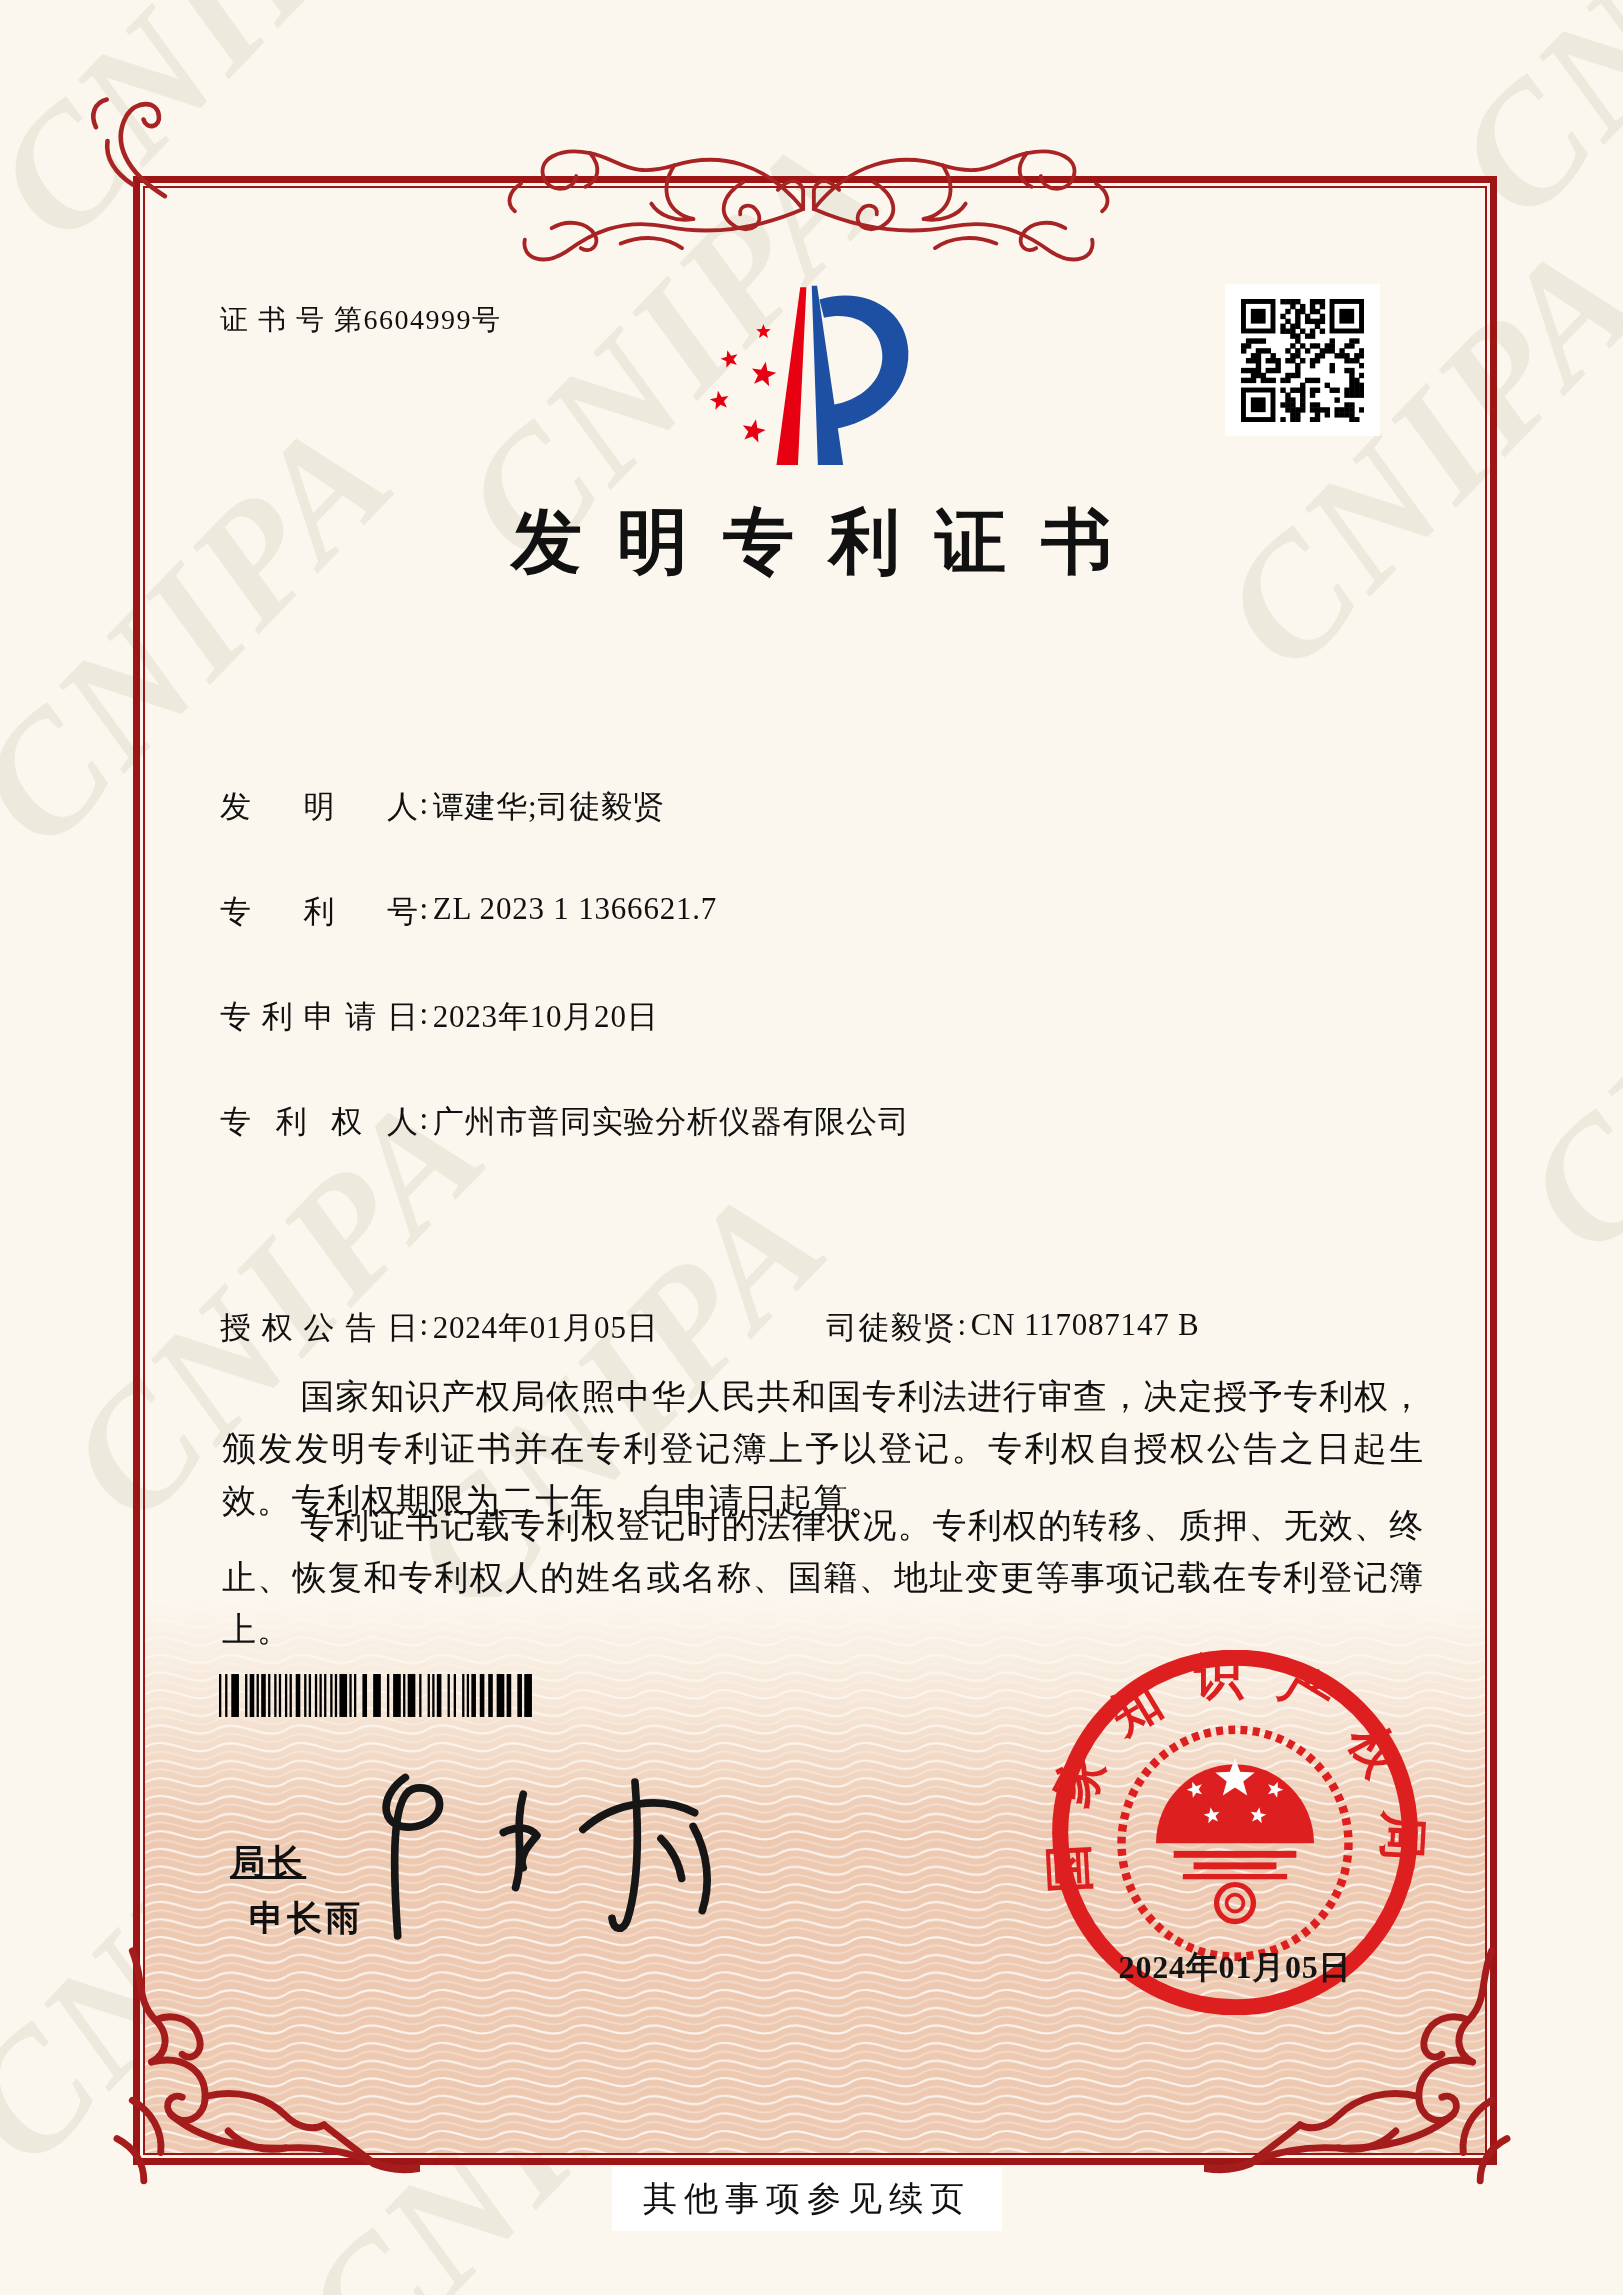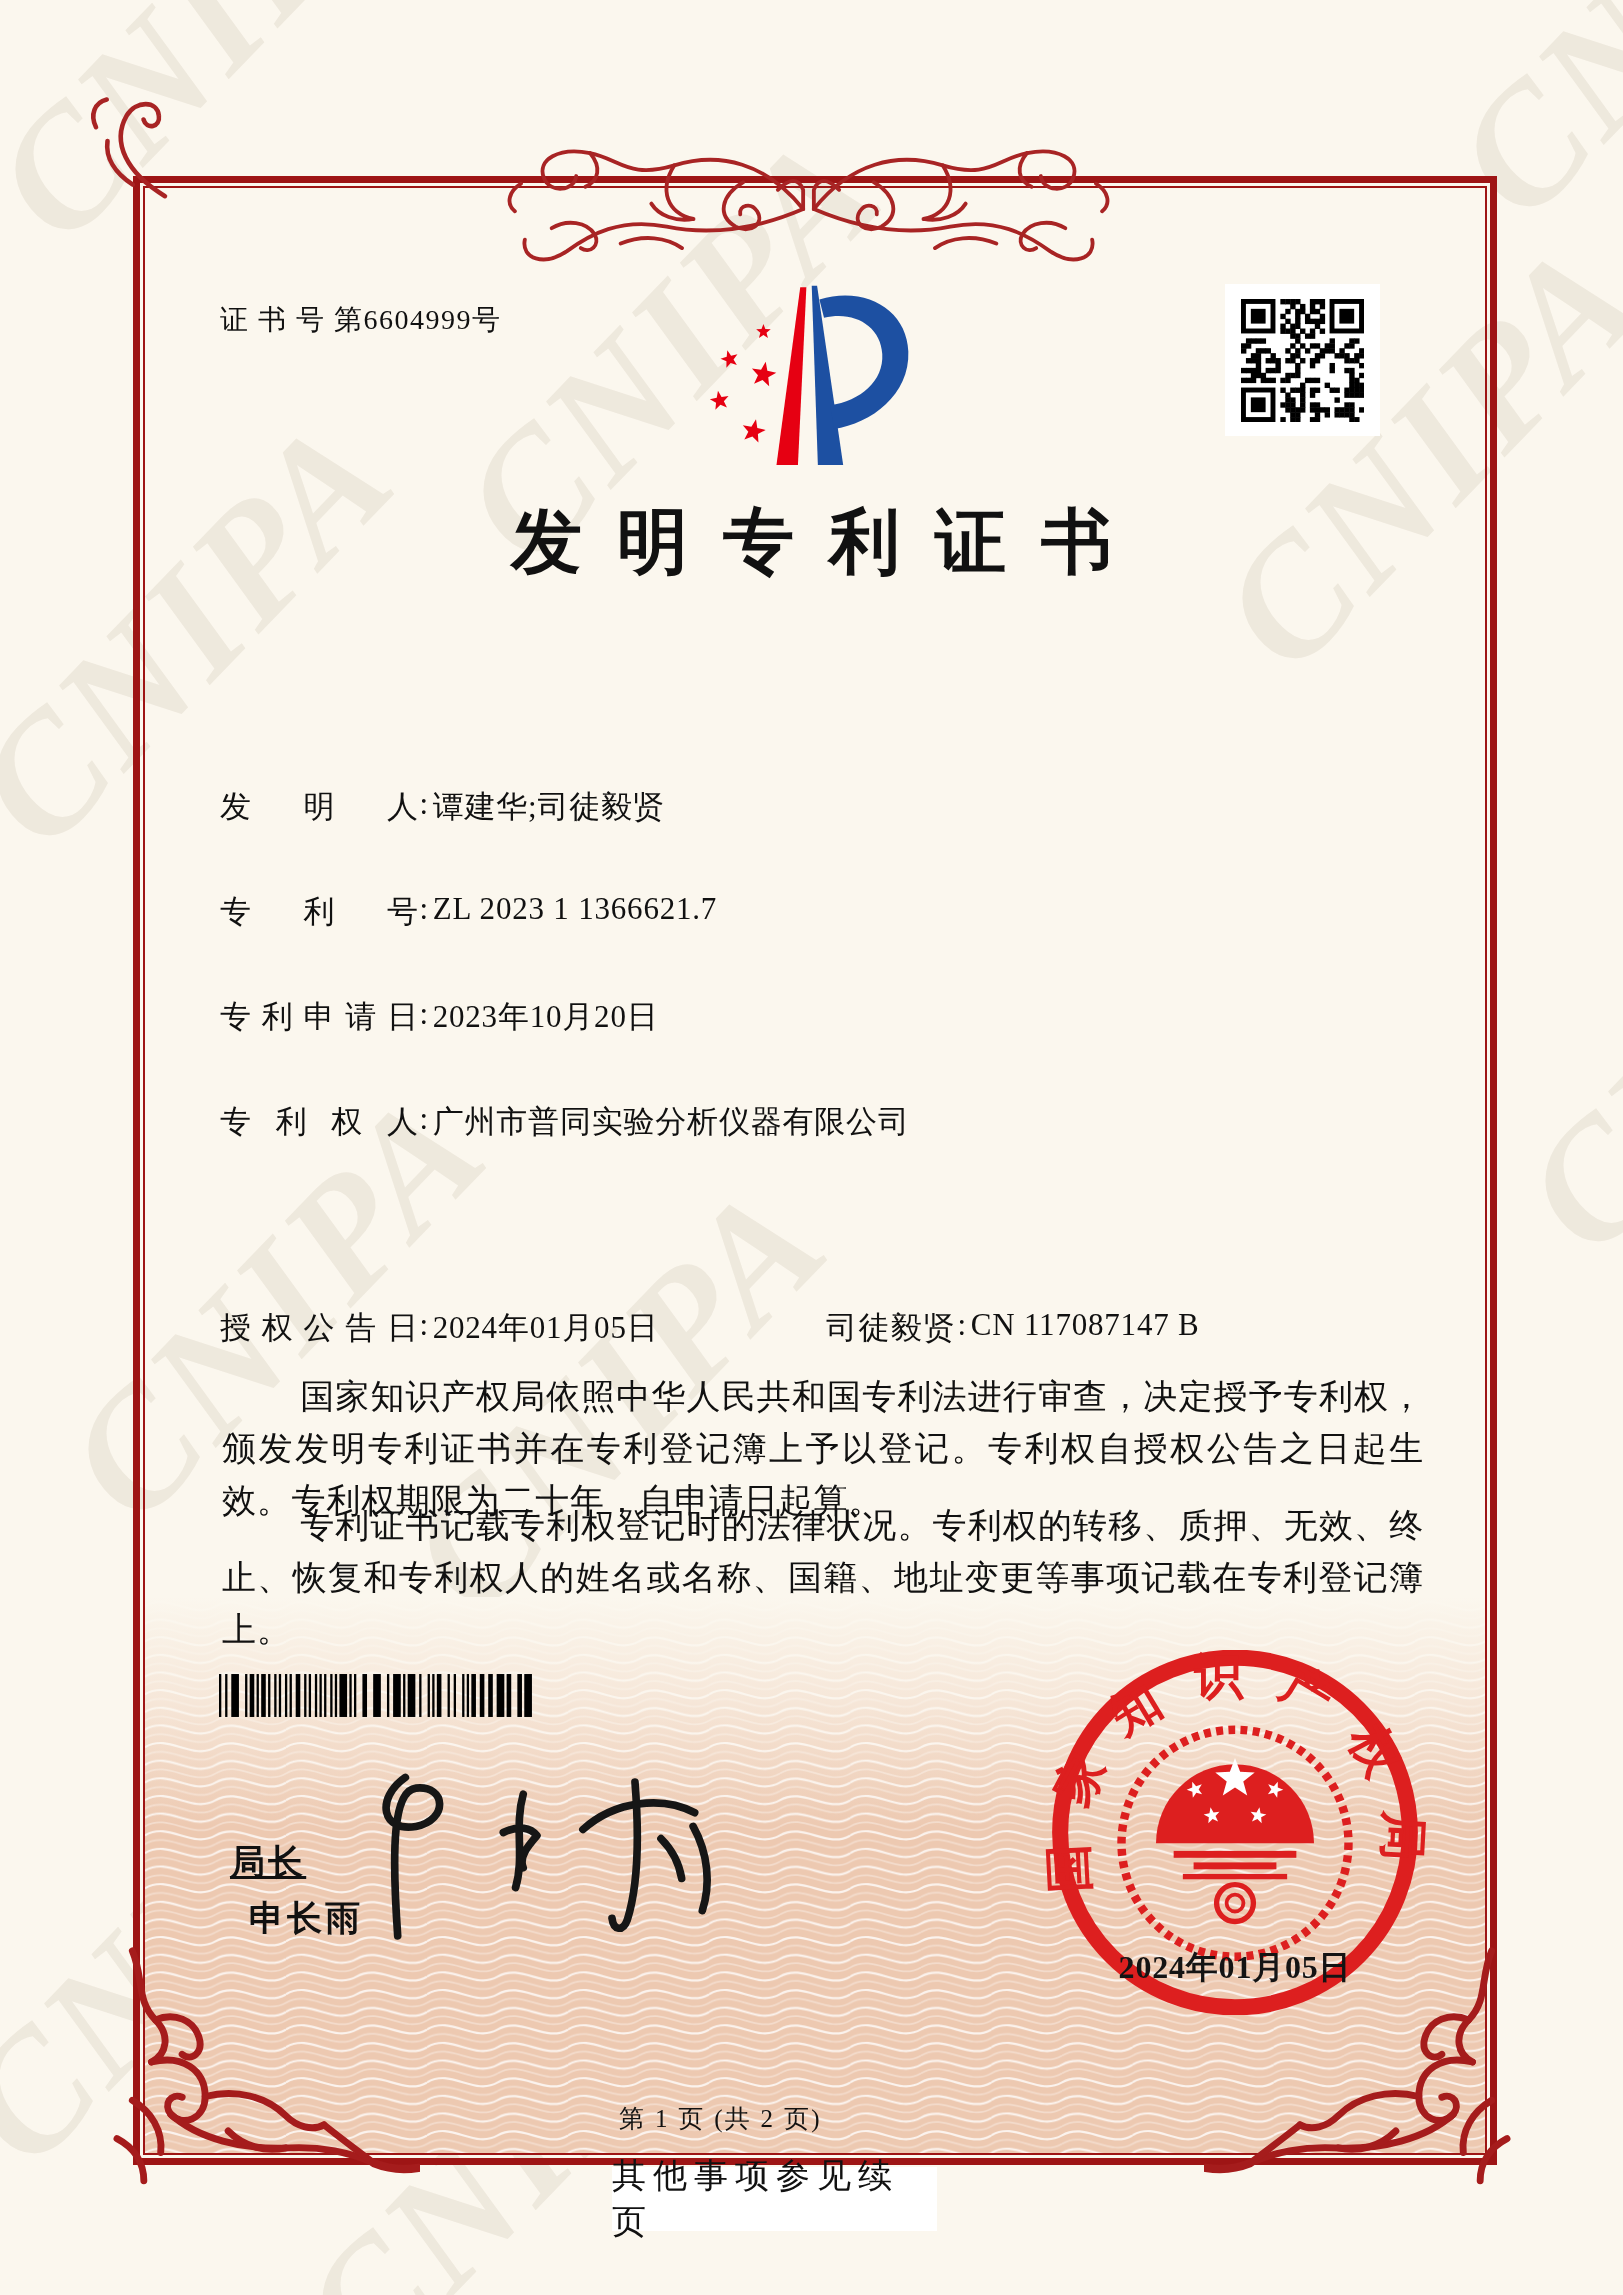--- a/index.html
+++ b/index.html
@@ -59,21 +59,21 @@
     font-family:"Liberation Sans","DejaVu Sans",sans-serif;letter-spacing:3.1px;margin-left:19px;}
   .signature{position:absolute;left:330px;top:1756px;width:414px;height:199px;}
   .seal{position:absolute;left:1037px;top:1650px;width:396px;height:365px;}
   .seal-date{
     position:absolute;left:1037px;top:1946px;width:396px;text-align:center;
     font-size:32px;font-weight:bold;color:#141414;letter-spacing:0.8px;
   }
   
   .page-num{position:absolute;left:0;width:1441px;top:2102px;text-align:center;font-size:25px;letter-spacing:2.3px;}
   .cont-box{
-    position:absolute;left:612px;top:2167px;width:325px;height:64px;background:#ffffff;
+    position:absolute;left:612px;top:2167px;width:390px;height:64px;background:#ffffff;
     display:flex;align-items:center;justify-content:center;
   }
   .cont-box span{font-size:34px;letter-spacing:7px;}
   
   .orn{position:absolute;pointer-events:none;}
 </style>
 </head>
 <body>
 
 <div class="page">
@@ -494,19 +494,18 @@
     </g>
     <defs>
       <path id="sealArc" d="M 72 314 A 196 196 0 1 1 444 314" fill="none"></path>
     </defs>
     <text font-size="64" font-weight="bold" fill="#dd1f1f" letter-spacing="42" font-family="'Liberation Serif',serif">
       <textPath href="#sealArc" startOffset="50%" text-anchor="middle">国家知识产权局</textPath>
     </text>
   </svg>
   <div class="seal-date">2024年01月05日</div>
 
-  <div class="page-num">第 1 页 (共 2 页)</div>
   <div class="cont-box">
     <span>其他事项参见续页</span>
   </div>
 
 </div>
 
 
 </body></html>

